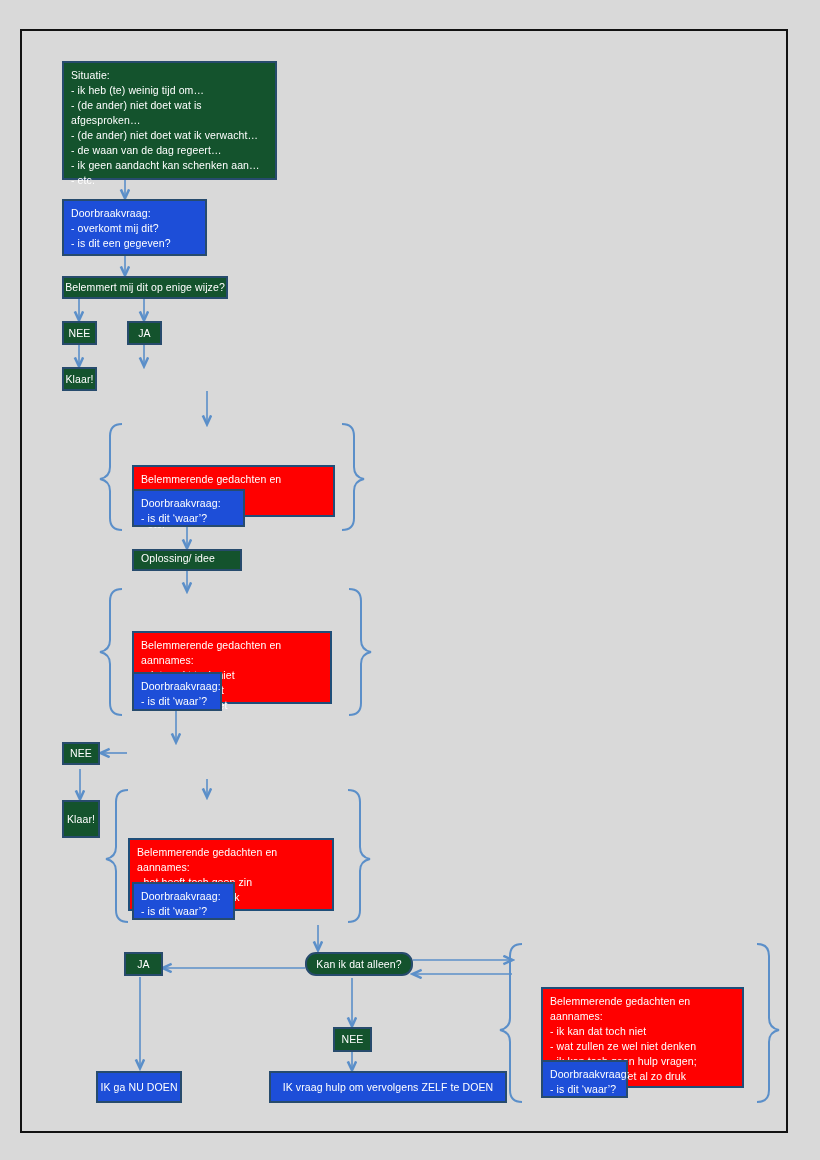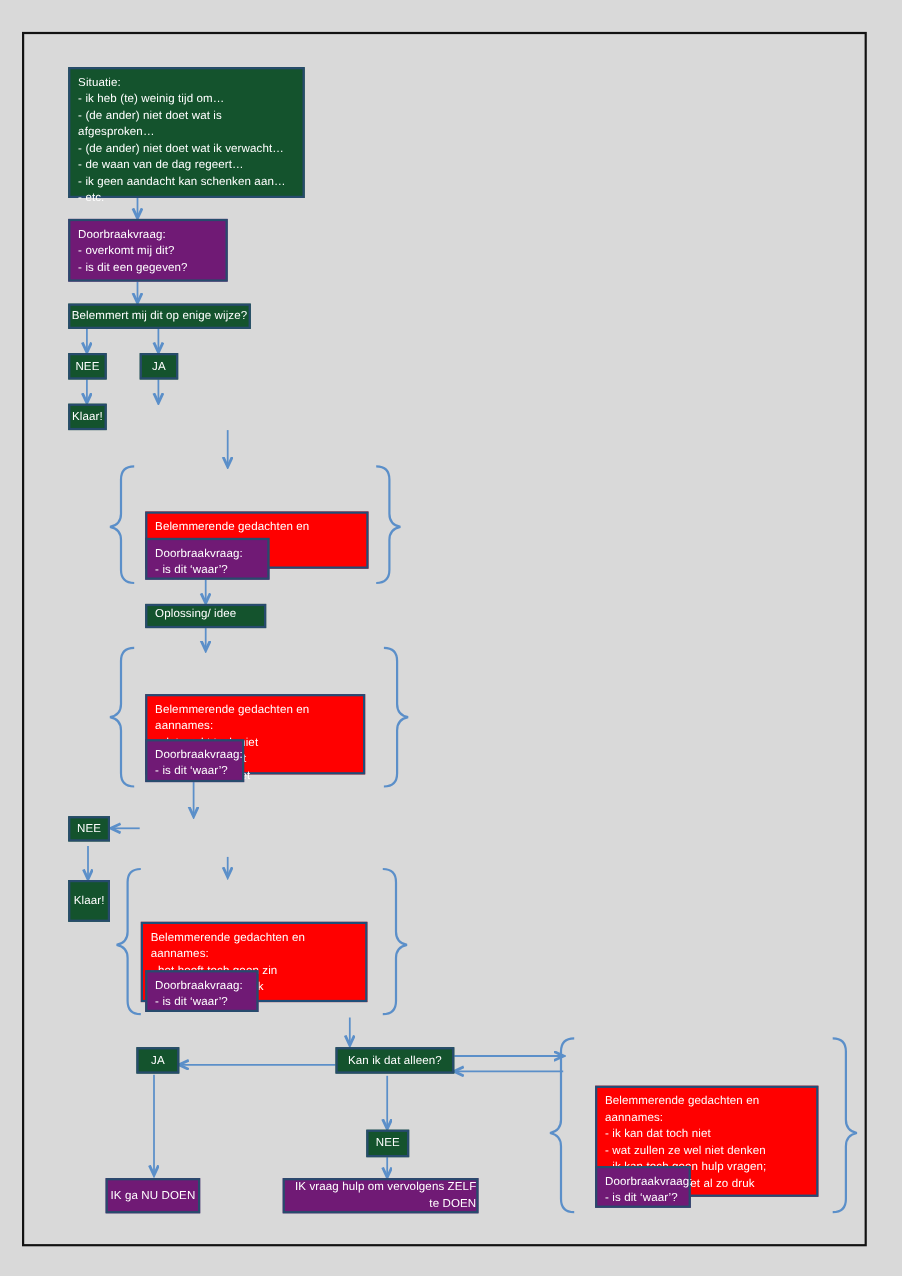--- a/index.html
+++ b/index.html
@@ -27,21 +27,21 @@
     box-sizing:border-box;
     border:2px solid #1f4e79;
     color:#ffffff;
     font-size:10.5px;
     line-height:15px;
     padding:5px 7px 4px 7px;
     letter-spacing:.1px;
     white-space:pre-line;
   }
   .blue{background:#14532d;border-color:#274b6d;}
-  .green{background:#701a75;border-color:#274b6d;}
+  .green{background:#1d4ed8;border-color:#274b6d;}
   .red{background:#ff0000;border-color:#1f4e79;margin-top:40px;}
   .ctr{display:flex;align-items:center;justify-content:center;padding:0;text-align:right;}
   .midleft{display:flex;align-items:center;padding-top:0;padding-bottom:4px;}
 
   svg.lines{position:absolute;left:0;top:0;width:820px;height:1160px;overflow:visible;}
   svg.lines path,svg.lines line{fill:none;stroke:#5b8fc9;stroke-width:1.6;}
   svg.lines .brace{stroke:#5b8fc9;stroke-width:2;fill:none;}
 </style>
 </head>
 <body>
@@ -157,31 +157,31 @@
     <div class="node red" style="left:128px;top:798px;width:206px;height:73px;">Belemmerende gedachten en aannames:
 - het heeft toch geen zin
 - ik heb het al zo druk
 - etc.</div>
 
     <div class="node green" style="left:132px;top:882px;width:103px;height:38px;">Doorbraakvraag:
 - is dit ‘waar’?</div>
 
     <div class="node blue ctr" style="left:124px;top:952px;width:39px;height:24px;">JA</div>
 
-    <div class="node blue ctr" style="left:305px;top:952px;width:108px;height:24px;">Kan ik dat alleen?</div>
+    <div class="node blue ctr" style="left:305px;top:952px;width:108px;height:24px;border-radius:11px;">Kan ik dat alleen?</div>
 
     <div class="node red" style="left:541px;top:947px;width:203px;height:101px;">Belemmerende gedachten en aannames:
 - ik kan dat toch niet
 - wat zullen ze wel niet denken
 - ik kan toch geen hulp vragen; iedereen heeft het al zo druk
 - etc.</div>
 
     <div class="node green" style="left:541px;top:1060px;width:87px;height:38px;">Doorbraakvraag:
 - is dit ‘waar’?</div>
 
     <div class="node blue ctr" style="left:333px;top:1027px;width:39px;height:25px;">NEE</div>
 
     <div class="node green ctr" style="left:96px;top:1071px;width:86px;height:32px;">IK ga NU DOEN</div>
 
-    <div class="node green ctr" style="left:257px;top:1071px;width:178px;height:32px;">IK vraag hulp om vervolgens ZELF te DOEN</div>
+    <div class="node green ctr" style="left:269px;top:1071px;width:238px;height:32px;">IK vraag hulp om vervolgens ZELF te DOEN</div>
 
   </div>
 </div>
 
 </body></html>

